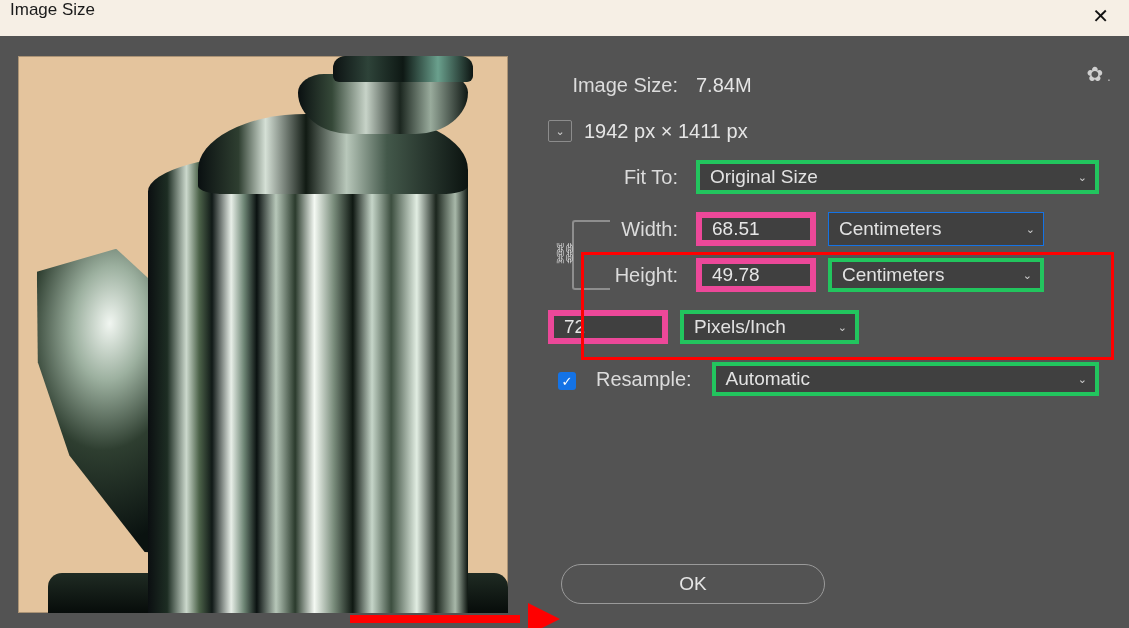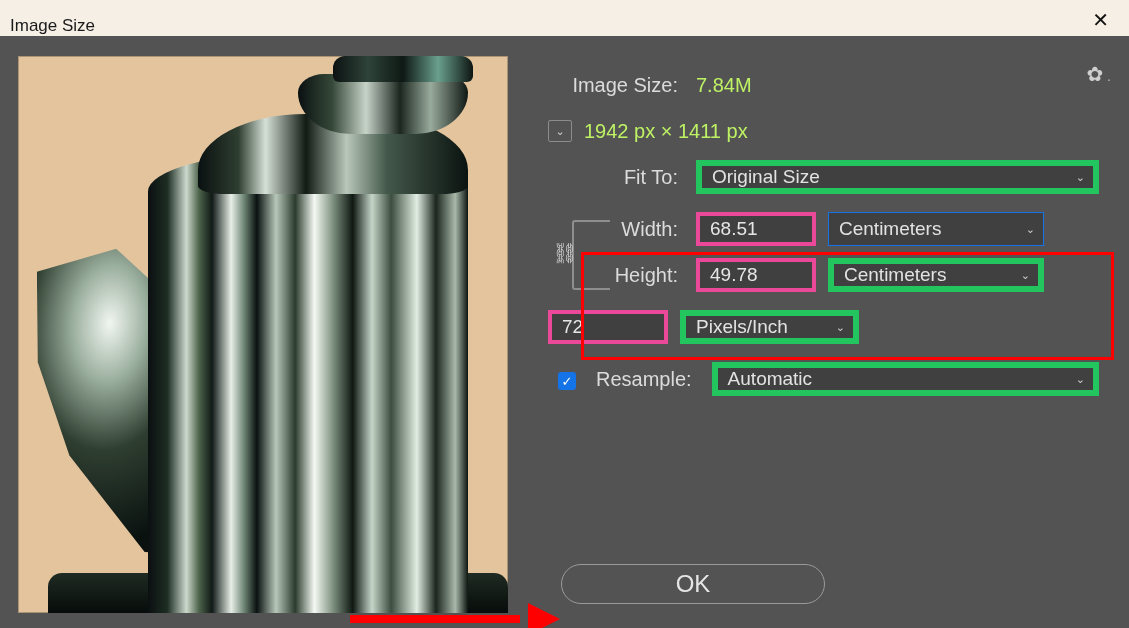--- a/index.html
+++ b/index.html
@@ -1,65 +1,65 @@
 <!DOCTYPE html>
 <html><head>
 <meta charset="utf-8">
 <style>
 * { box-sizing: border-box; margin: 0; padding: 0; font-family: "Segoe UI", Arial, sans-serif; }
 body { width:1129px; height:628px; overflow:hidden; background:#535353; }
 
-.titlebar { height:36px; background:#f6efe5; display:flex; align-items:flex-end; padding:0 10px; }
+.titlebar { height:36px; background:#f6efe5; display:flex; align-items:flex-start; padding:0 10px; }
 .titlebar .title { font-size:17px; color:#1a1a1a; }
 .titlebar .close { margin-left:auto; font-size:20px; color:#111; cursor:pointer; padding:4px 10px; }
 
 .body { position:relative; display:flex; padding:20px 18px 14px 18px; height:592px; }
 
 
 .preview { width:490px; height:557px; background:#e4c49d; position:relative; overflow:hidden; box-shadow:0 0 0 1px rgba(0,0,0,.25) inset; cursor:pointer; }
 
 
 .pot-body { position:absolute; left:130px; top:95px; width:320px; height:470px; background:linear-gradient(90deg,#0b0f11 0%,#1d2d23 6%,#cbd8cc 12%,#4c6249 16%,#101917 20%,#e7eee7 26%,#6e8675 30%,#0a1110 34%,#b7c7b9 40%,#2b3b2d 46%,#f4f9f3 52%,#7a8d7c 58%,#0f1812 64%,#c5d5c8 70%,#3c4e3f 76%,#e1ede2 84%,#1b251d 90%,#a8b8a9 96%,#0d1510 100%); border-top-left-radius:45% 8%; border-top-right-radius:45% 8%; transform:skewY(-1deg); }
 .pot-shoulder { position:absolute; left:180px; top:58px; width:270px; height:80px; background:linear-gradient(90deg,#0a1011 0%,#2e3e30 15%,#d5e0d6 25%,#111a13 40%,#b8c7ba 55%,#43584a 70%,#0b1310 100%); border-radius:40% 40% 10% 10%/70% 70% 10% 10%; }
 .pot-neck { position:absolute; left:280px; top:18px; width:170px; height:60px; background:linear-gradient(90deg,#0a1011 0%,#354838 20%,#c7d3c8 40%,#1b261f 60%,#99ab9c 78%,#0f1713 100%); border-radius:20% 20% 40% 40%/40% 40% 90% 90%; }
 .pot-cap  { position:absolute; left:315px; top:0px; width:140px; height:26px; background:linear-gradient(90deg,#0c1212,#2e4339,#0e1814,#6aa08d,#0d1512); border-radius:12px 12px 6px 6px; }
 .spout { position:absolute; left:8px; top:195px; width:220px; height:300px; background:radial-gradient(ellipse at 35% 25%,#f1f6f1 0%,#9cb09f 18%,#2e3e30 40%,#0a1210 70%); clip-path:polygon(0% 10%,35% 0%,88% 30%,100% 55%,75% 100%,60% 100%,22% 70%,4% 40%); transform:rotate(5deg); }
 .base { position:absolute; left:30px; bottom:0; width:460px; height:40px; background:linear-gradient(180deg,#1f2b23,#070c0a); border-radius:14px 14px 0 0; }
 
 
 .panel { flex:1; padding:6px 12px 0 40px; color:#dcdcdc; font-size:20px; position:relative; }
 .row { display:flex; align-items:center; height:46px; gap:12px; }
 .lbl { width:136px; text-align:right; padding-right:6px; }
-.val { color:#bef264; }
+.val { color:#e5e5e5; }
 .chev-box { width:24px; height:22px; border:1px solid #8c8c8c; border-radius:2px; display:inline-flex; align-items:center; justify-content:center; font-size:11px; color:#cfcfcf; cursor:pointer; }
 .gear { position:absolute; right:0; top:6px; color:#cfcfcf; font-size:20px; cursor:pointer; }
 .gear:after{content:" .";font-size:14px;color:#bbb;}
 
-.drop { background:#404040; border:6px solid #22c55e; height:34px; display:flex; align-items:center; padding:0 10px; color:#e2e2e2; font-size:19px; position:relative; cursor:pointer; }
+.drop { background:#404040; border:4px solid #22c55e; height:34px; display:flex; align-items:center; padding:0 10px; color:#e2e2e2; font-size:19px; position:relative; cursor:pointer; }
 .drop.wide { flex:1; }
 .drop .caret { position:absolute; right:8px; font-size:11px; color:#cfcfcf; }
 .drop.blue-border { border:1px solid #1473e6; }
 
-.inp { background:#404040; border:4px solid #ec4899; height:34px; color:#e6e6e6; font-size:19px; padding:0 10px; width:120px; }
+.inp { background:#404040; border:6px solid #ec4899; height:34px; color:#e6e6e6; font-size:19px; padding:0 10px; width:120px; }
 
 
 .link-group { position:relative; padding-left:44px; }
 .link-icon { position:absolute; left:2px; top:32px; width:30px; height:30px; border-radius:5px; display:flex; align-items:center; justify-content:center; cursor:pointer; }
 .link-icon span{ color:#d5d5d5; font-size:20px; }
 .bracket { position:absolute; left:24px; top:14px; width:20px; height:70px; border:2px solid #8e8e8e; border-right:none; border-radius:3px 0 0 3px; }
 .bracket .t,.bracket .b{ position:absolute; width:18px; height:2px; background:#8e8e8e; right:-18px; }
 .bracket .t{ top:-2px;} .bracket .b{ bottom:-2px;}
 
 .highlight-box { position:absolute; left:581px; top:216px; width:533px; height:108px; border:3px solid #ff0000; pointer-events:none; }
 
 .chk { width:18px; height:18px; background:#1473e6; border-radius:3px; display:inline-flex; align-items:center; justify-content:center; color:#fff; font-size:13px; cursor:pointer; }
 .chk:before{content:"✓";}
 
 .buttons { position:absolute; left:561px; bottom:24px; display:flex; gap:20px; }
-.btn { width:264px; height:40px; border:1px solid #9a9a9a; border-radius:20px; background:transparent; color:#e6e6e6; font-size:24px; cursor:pointer; }
+.btn { width:264px; height:40px; border:1px solid #9a9a9a; border-radius:20px; background:transparent; color:#e6e6e6; font-size:19px; cursor:pointer; }
 
 
 .arrow { position:absolute; left:350px; top:575px; width:210px; height:14px; pointer-events:none; }
 .arrow .shaft { position:absolute; left:0; top:4px; width:170px; height:8px; background:#ff0000; }
 .arrow .head { position:absolute; right:0; top:-8px; width:0; height:0; border-left:32px solid #ff0000; border-top:16px solid transparent; border-bottom:16px solid transparent; }
 </style>
 </head>
 <body>
 
 <div class="titlebar">

